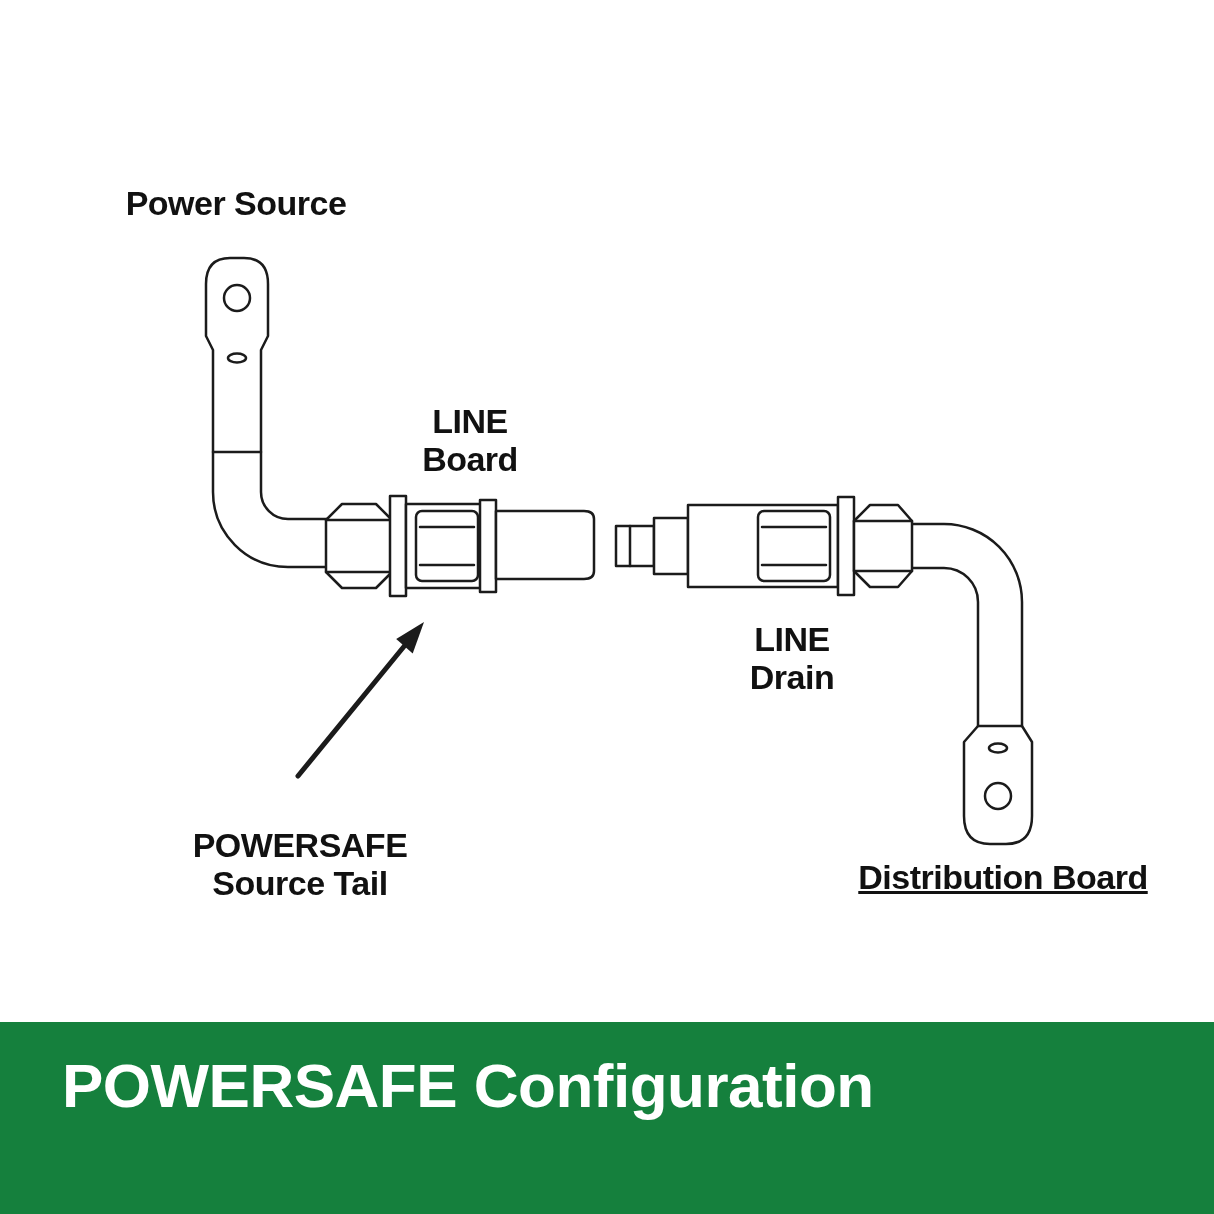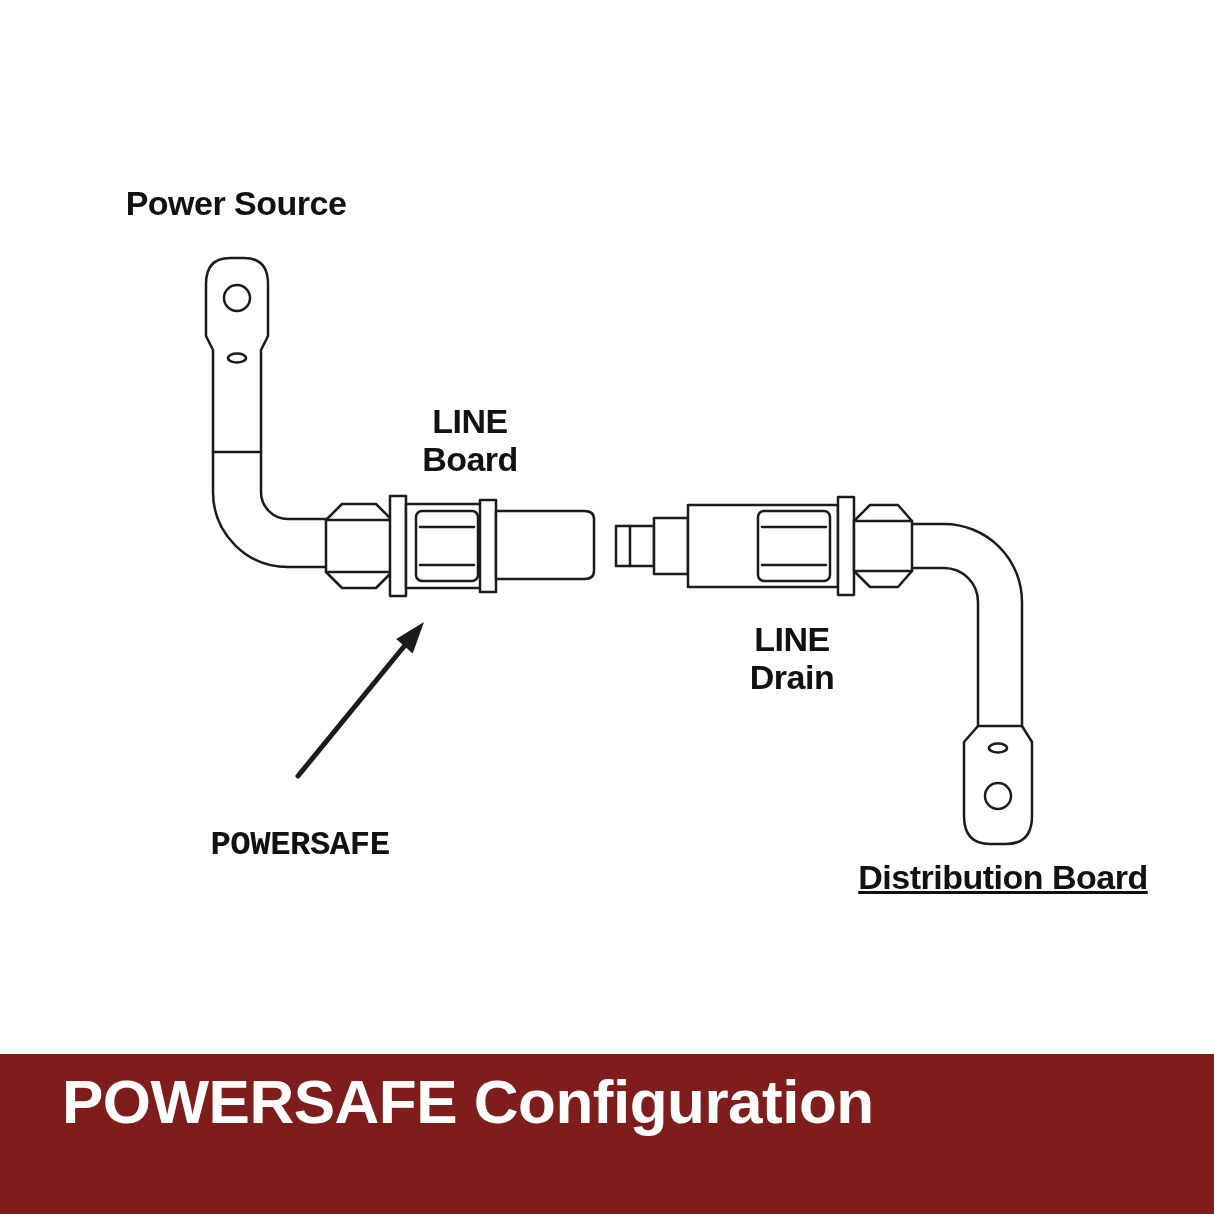--- a/index.html
+++ b/index.html
@@ -33,22 +33,22 @@
     font-weight: bold;
     font-size: 34px;
     line-height: 38px;
     letter-spacing: -0.5px;
     white-space: nowrap;
   }
   .label span { display: block; }
   .footer {
     position: absolute;
     left: 0; right: 0; bottom: 0;
-    height: 160px;
-    background: #7f1d1d;
+    height: 192px;
+    background: #15803d;
     display: flex;
     align-items: center;
     box-sizing: border-box;
     padding-left: 62px;
     padding-bottom: 66px;
   }
   .footer-title {
     color: #ffffff;
     font-weight: bold;
     font-size: 62px;
@@ -129,22 +129,23 @@
     <div class="label" style="left:470px; top:402px;">
       <span>LINE</span>
       <span>Board</span>
     </div>
 
     <div class="label" style="left:792px; top:620px;">
       <span>LINE</span>
       <span>Drain</span>
     </div>
 
-    <div class="label" style="left:300px; top:826px;font-family:Liberation Mono, monospace;">
+    <div class="label" style="left:300px; top:826px;">
       <span>POWERSAFE</span>
+      <span>Source Tail</span>
     </div>
 
     <div class="label" style="left:1003px; top:858px;text-decoration:underline;">
       <span>Distribution Board</span>
     </div>
 
   </div>
 
   <div class="footer">
     <span class="footer-title">POWERSAFE Configuration</span>

